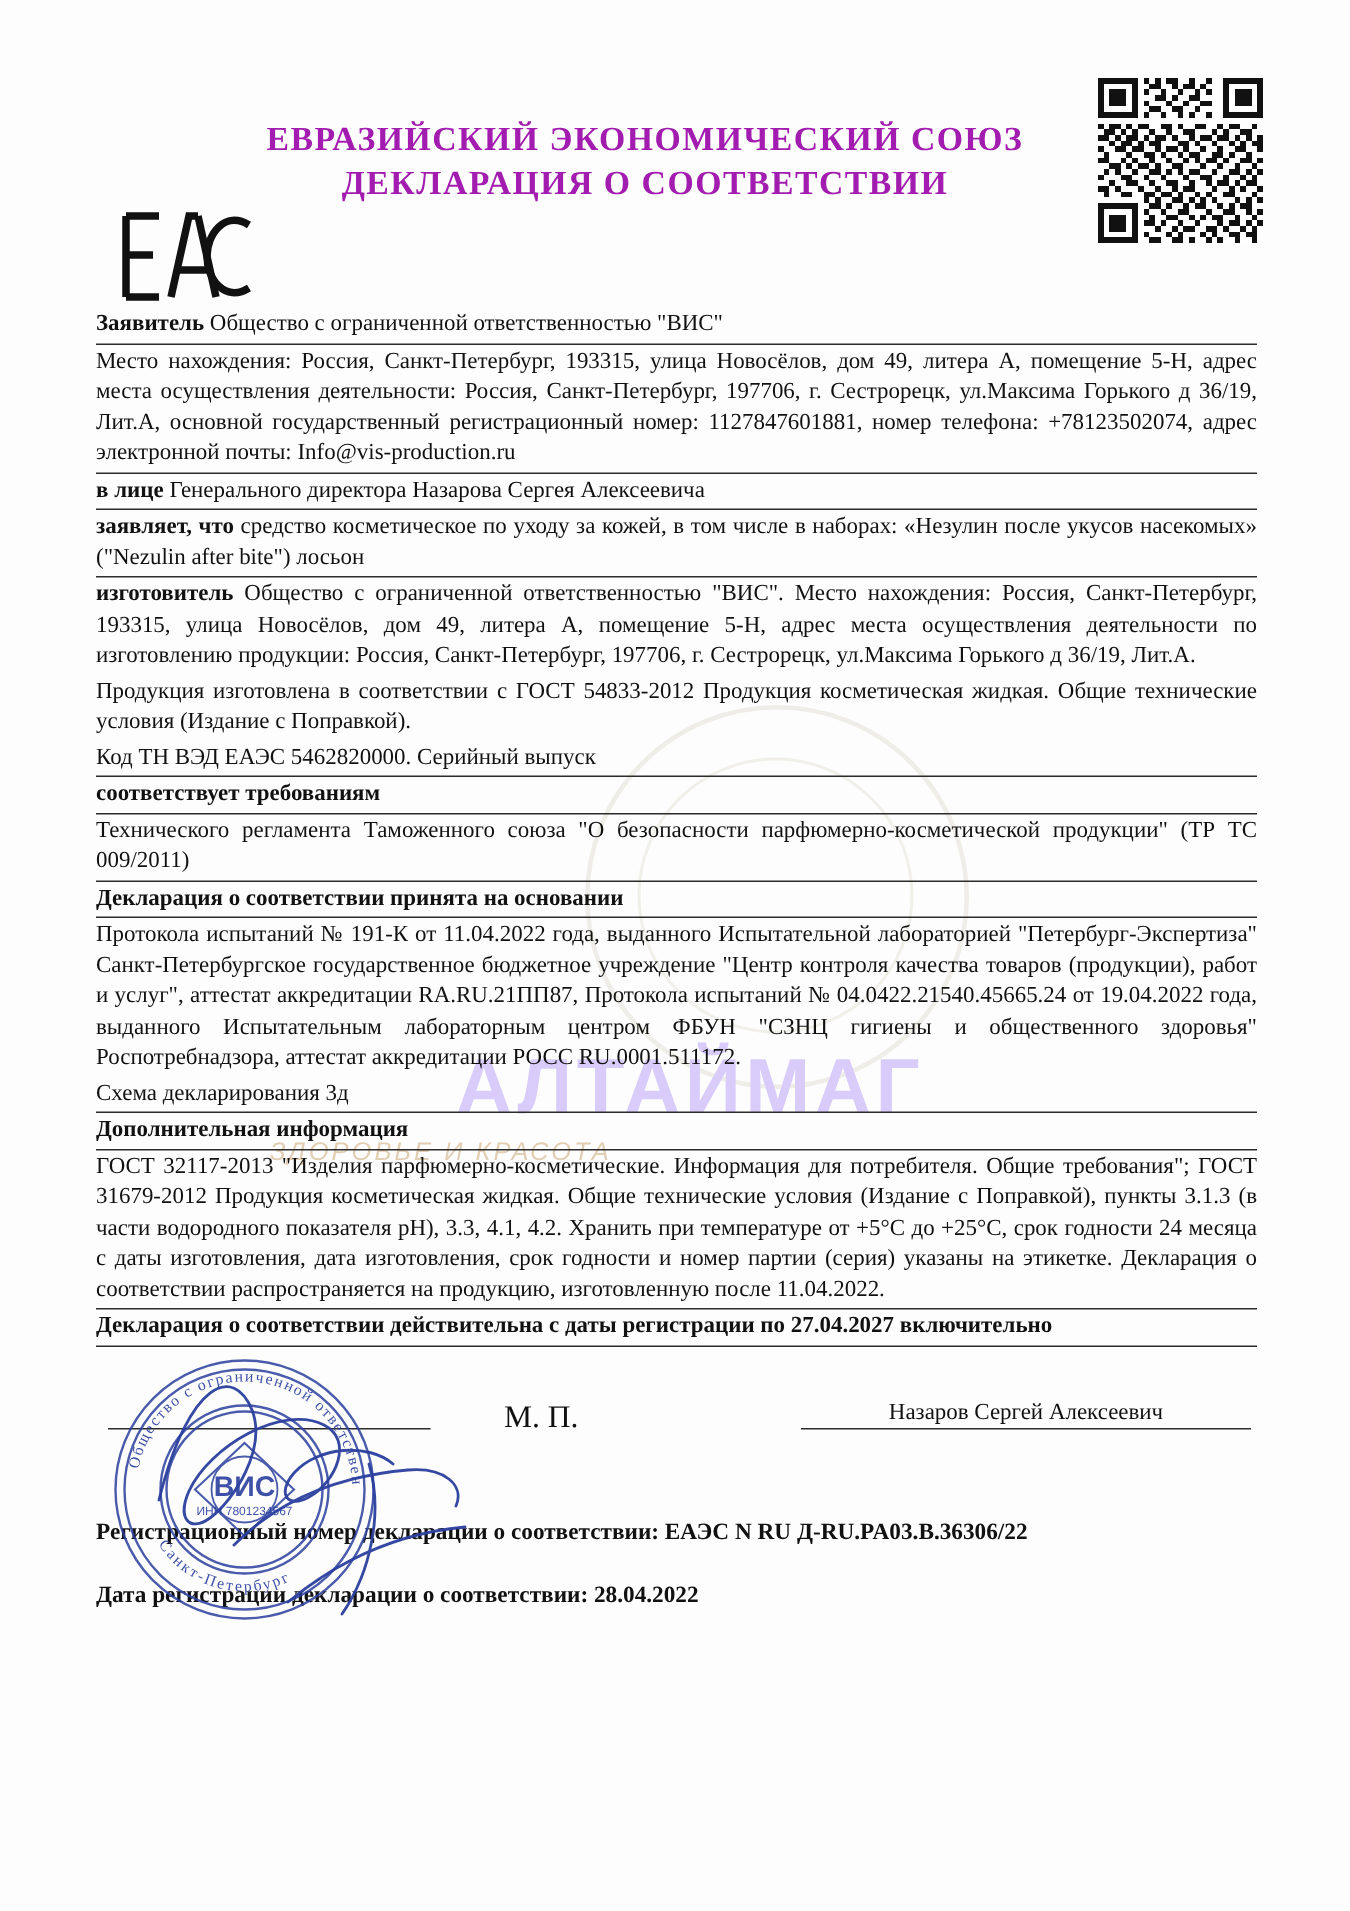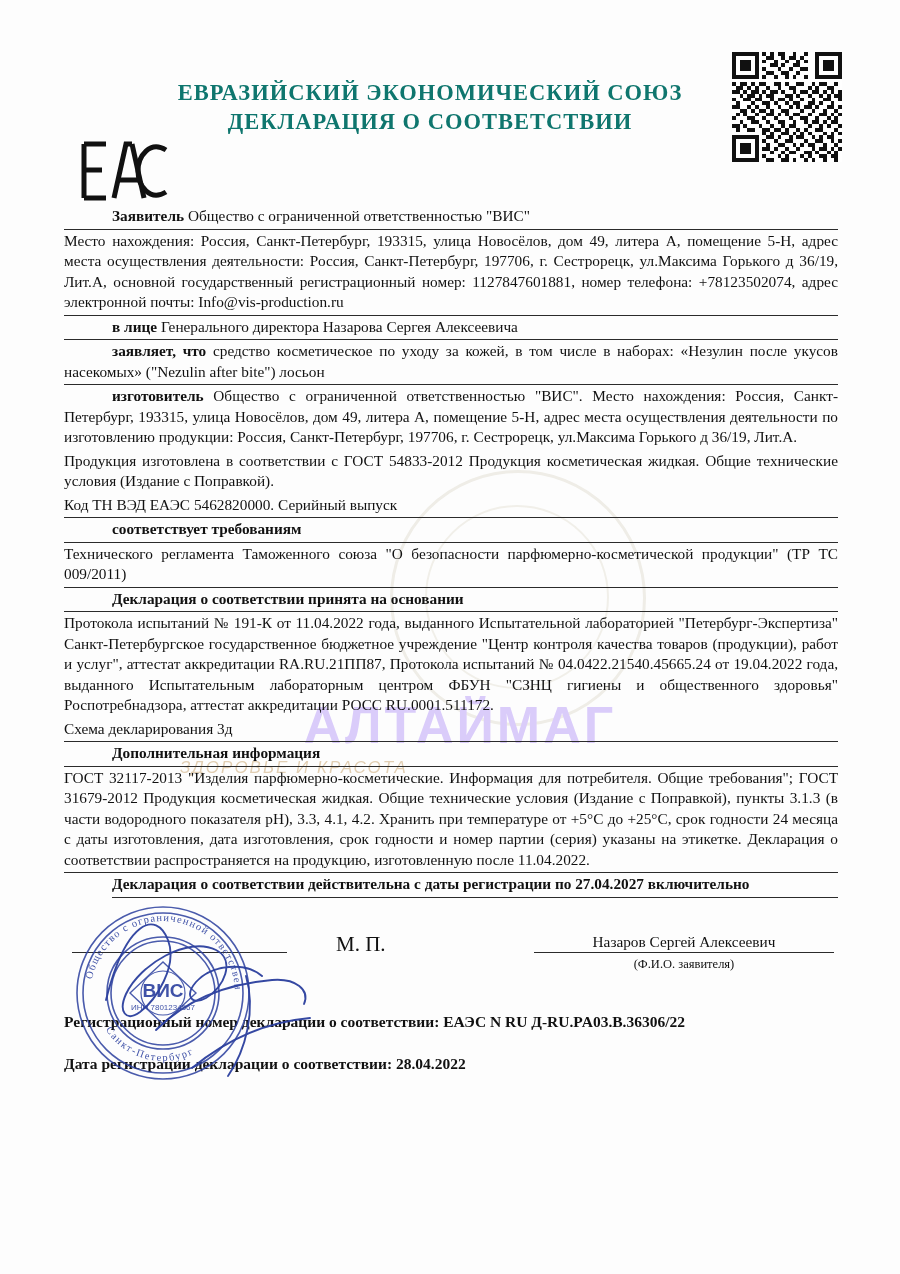--- a/index.html
+++ b/index.html
@@ -80,21 +80,21 @@
     top: 78px;
     width: 560px;
     text-align: center;
   }
   .title-line {
     font-family: "Liberation Serif", serif;
     font-weight: bold;
     font-size: 22.5px;
     letter-spacing: 1px;
     line-height: 29px;
-    color: #0f766e;
+    color: #a21caf;
   }
 
   
   .eac {
     position: absolute;
     left: 76px;
     top: 140px;
     width: 92px;
     height: 62px;
   }
@@ -116,21 +116,21 @@
     top: 205px;
     width: 774px;
     font-size: 15.3px;
     line-height: 20.5px;
   }
   .row {
     border-bottom: 1px solid #2b2b2b;
     padding: 1px 0 2px 0;
   }
   .row.noline { border-bottom: none; }
-  .b { font-weight: bold; margin-left: 48px; }
+  .b { font-weight: bold; }
   .just { text-align: justify; }
 
   .sign-row {
     position: relative;
     height: 58px;
     margin-top: 16px;
   }
   .sign-line {
     position: absolute;
     left: 8px;
@@ -532,21 +532,20 @@
 
       <div class="row b">
         <span>Декларация о соответствии  действительна с даты регистрации по 27.04.2027 включительно</span>
       </div>
 
       <div class="sign-row">
         <div class="sign-line"></div>
         <div class="mp">М. П.</div>
         <div class="fio-name">Назаров Сергей Алексеевич</div>
         <div class="fio-line"></div>
-        <div class="fio-cap">(Ф.И.О. заявителя)</div>
       </div>
 
       <div class="reg-row">Регистрационный номер декларации о соответствии: ЕАЭС N RU Д-RU.PA03.B.36306/22</div>
       <div class="date-row">Дата регистрации декларации о соответствии: 28.04.2022</div>
     </div>
 
     <div class="stamp">
       <svg width="190" height="190" viewBox="0 0 190 190">
         <g fill="none" stroke="#2b3f9e" stroke-width="1.6" opacity="0.85">
           <circle cx="95" cy="95" r="86"></circle>

